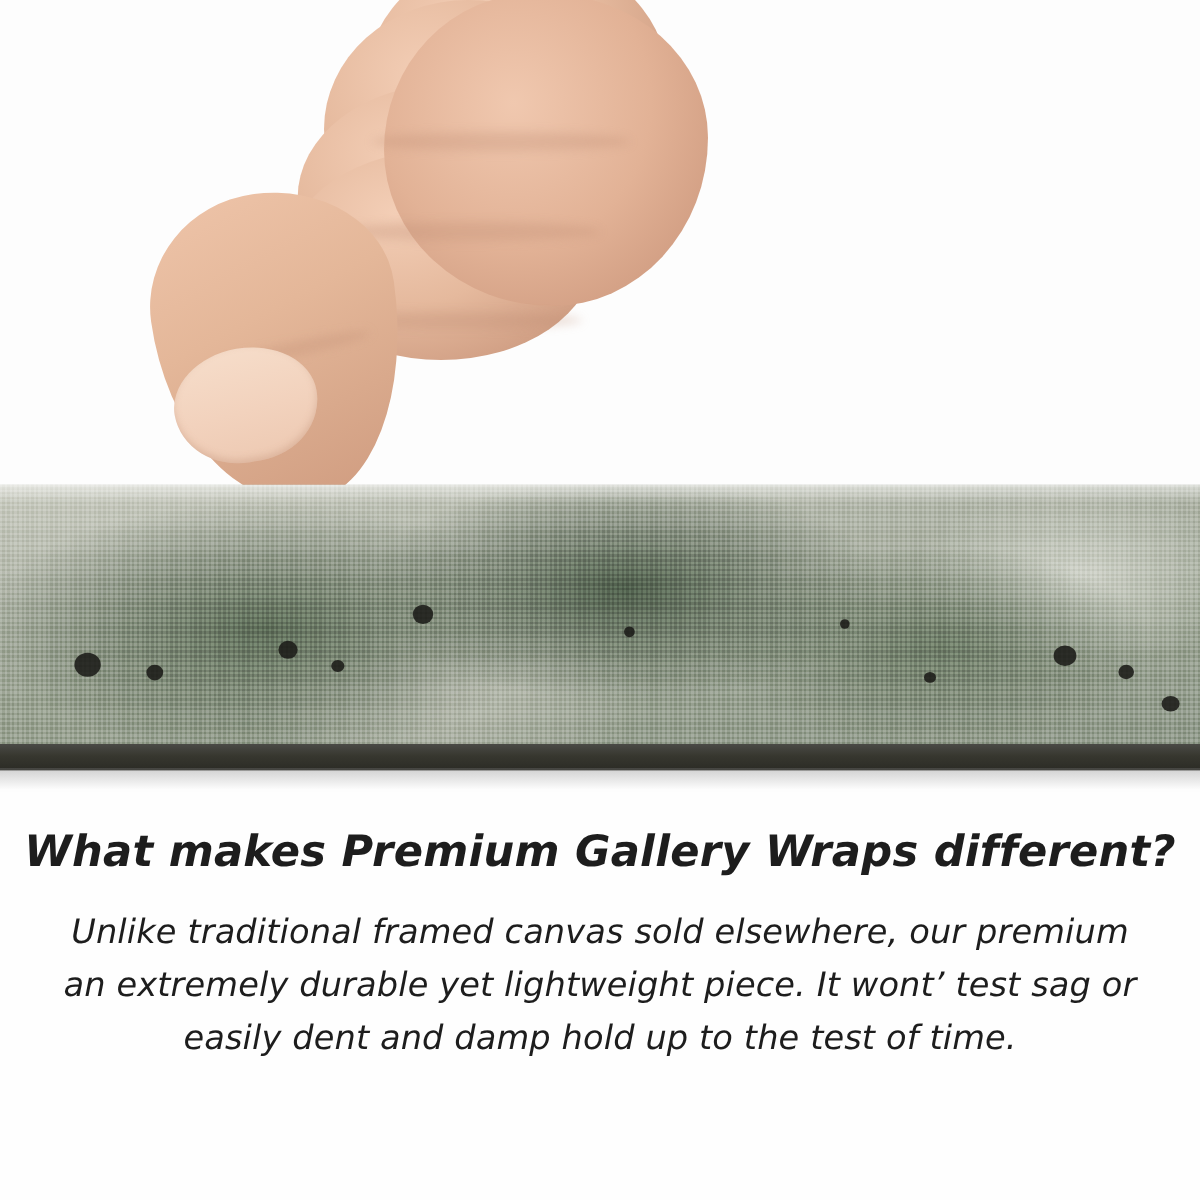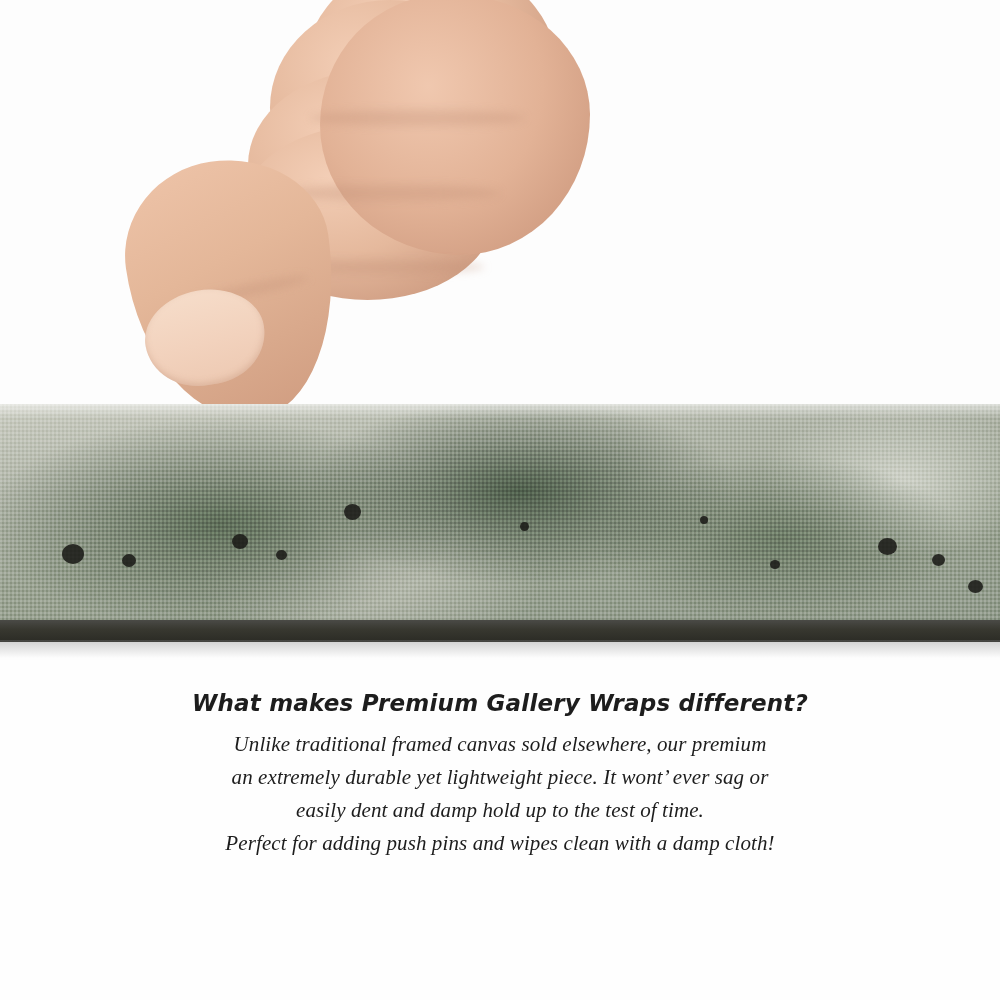--- a/index.html
+++ b/index.html
@@ -142,30 +142,29 @@
     position: absolute;
     left: 0;
     top: 690px;
     width: 1000px;
     text-align: center;
     color: #1d1d1d;
     font-family: "DejaVu Sans", sans-serif;
     font-style: italic;
   }
   .caption-title {
-    font-size: 23px;
+    font-size: 36px;
     font-weight: bold;
     letter-spacing: 0.2px;
-    margin-bottom: 12px;
+    margin-bottom: 24px;
   }
   .caption-line {
-    font-size: 21px;
+    font-size: 28px;
     line-height: 1.57;
     letter-spacing: 0.1px;
-    font-family: Liberation Serif, serif;
   }
 </style>
 </head>
 <body>
 
 <div class="page">
 
   <div class="photo">
 
     <div class="hand">
@@ -198,18 +197,17 @@
         <div class="speck" style="left:968px; top:176px; width:15px; height:13px;"></div>
       </div>
       <div class="canvas-edge"></div>
       <div class="canvas-dropshadow"></div>
     </div>
   </div>
 
   <div class="caption">
     <div class="caption-title">What makes Premium Gallery Wraps different?</div>
     <div class="caption-line">Unlike traditional framed canvas sold elsewhere, our premium</div>
-    <div class="caption-line">an extremely durable yet lightweight piece. It wont’ ever sag or</div>
+    <div class="caption-line">an extremely durable yet lightweight piece. It wont’ test sag or</div>
     <div class="caption-line">easily dent and damp hold up to the test of time.</div>
-    <div class="caption-line">Perfect for adding push pins and wipes clean with a damp cloth!</div>
   </div>
 
 </div>
 
 </body></html>

